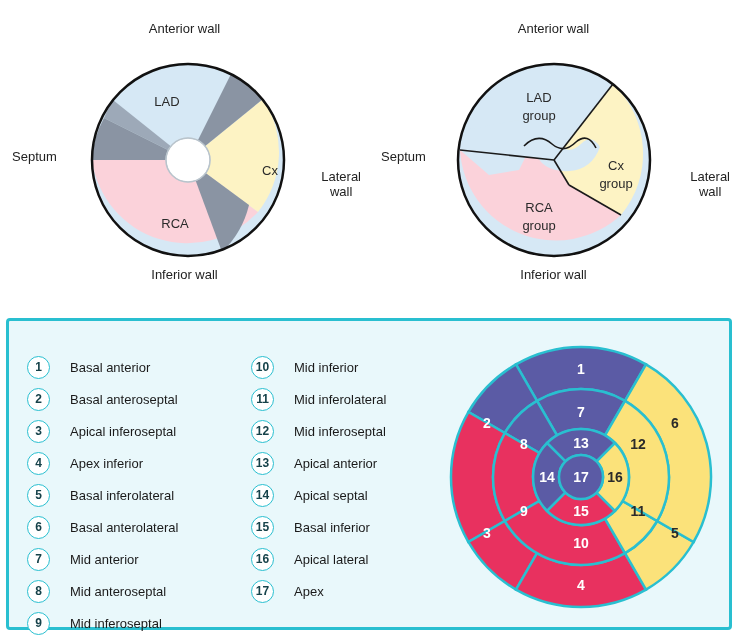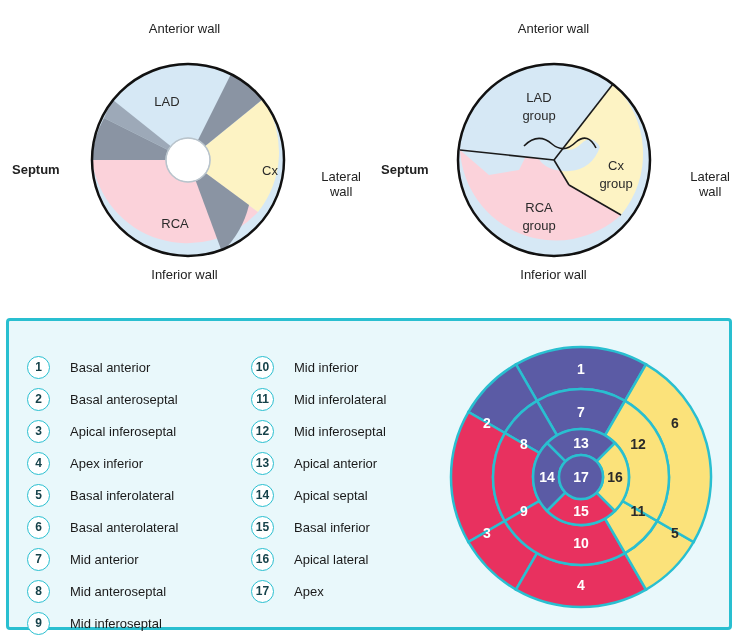--- a/index.html
+++ b/index.html
@@ -40,21 +40,21 @@
   .lbl {
     position: absolute;
     font-size: 13px;
     color: #222222;
     text-align: center;
     line-height: 1.15;
     white-space: pre-line;
   }
   .lbl.anterior { top: 22px; left: 50%; transform: translateX(-50%); }
   .lbl.inferior { top: 268px; left: 50%; transform: translateX(-50%); }
-  .lbl.septum   { top: 163px; left: 12px; font-weight: bold; }
+  .lbl.septum   { top: 150px; left: 12px; }
   .lbl.lateral  { top: 138px; right: 8px; margin-top: 32px; }
 
   .svgwrap { position: absolute; left: 0; top: 0; }
 
   
   .bottom-panel {
     position: absolute;
     left: 6px;
     top: 318px;
     width: 726px;

